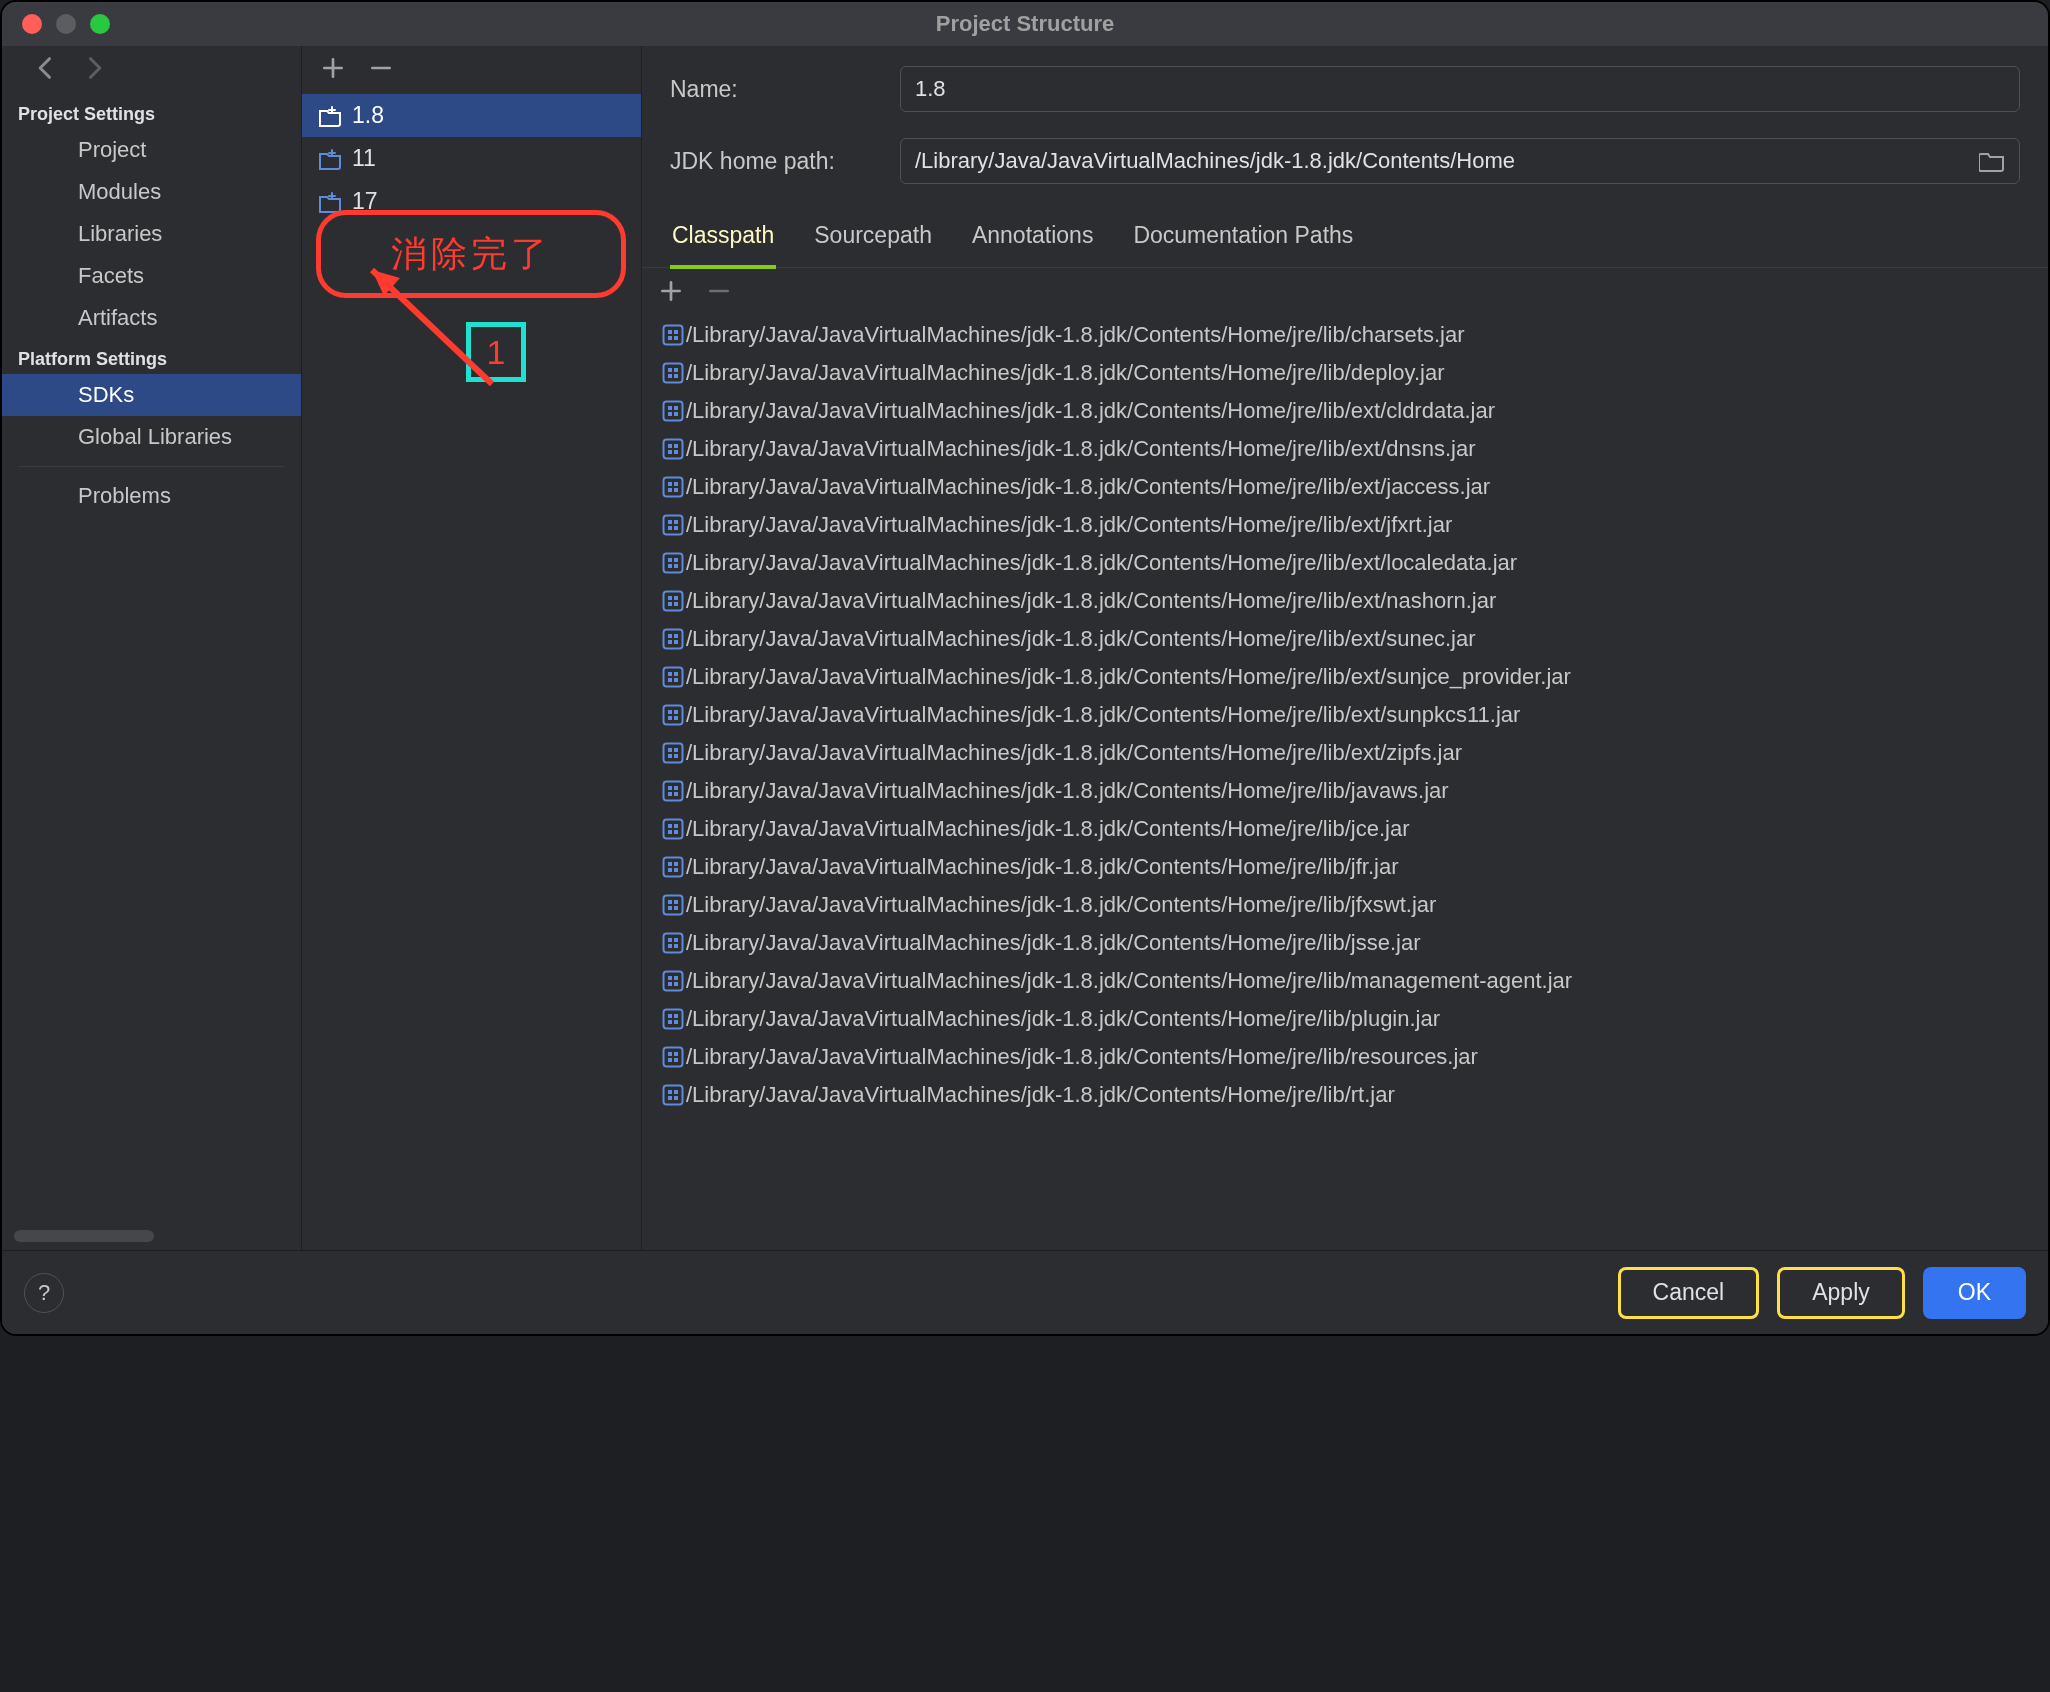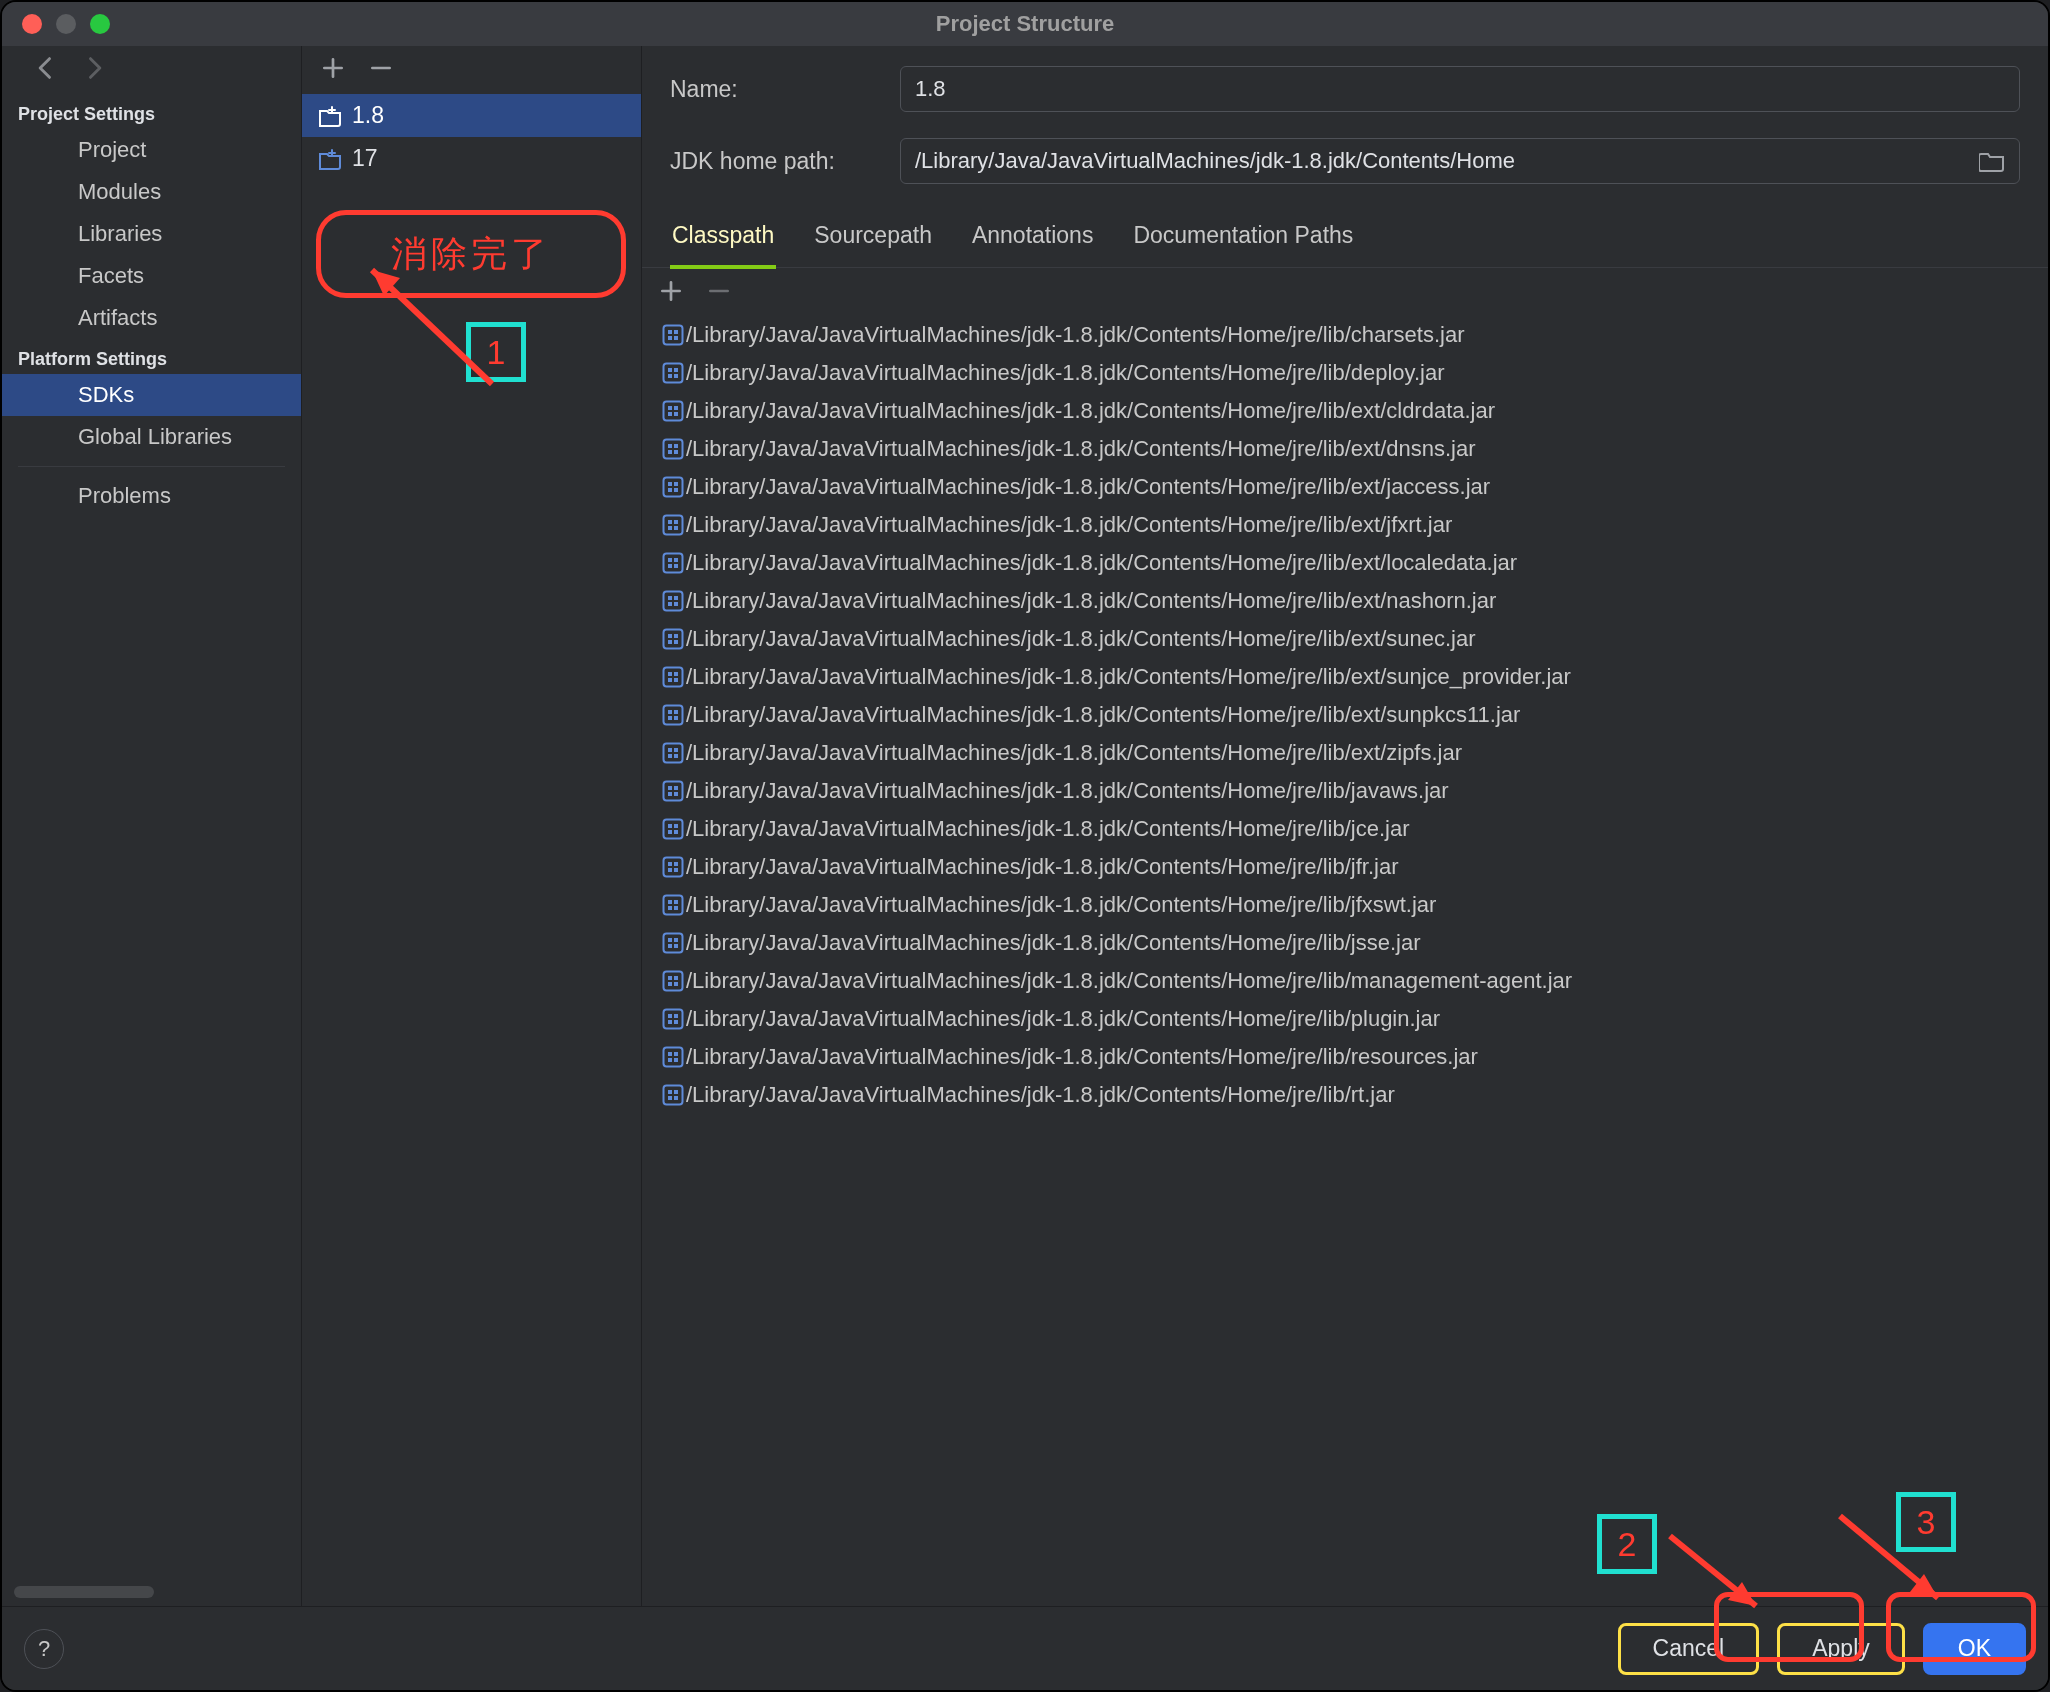--- a/index.html
+++ b/index.html
@@ -1,17 +1,17 @@
 <!DOCTYPE html>
 <html><head>
 <meta charset="utf-8">
 <style>
   * { box-sizing: border-box; margin: 0; padding: 0; }
   html, body { width: 2050px; height: 1692px; font-family: -apple-system, "Helvetica Neue", Arial, sans-serif; background: #1e1f22; color: #c8c8c8; }
-  .window { width: 2050px; height: 1692px; background: #2b2d30; border: 2px solid #000; border-radius: 16px; display: flex; flex-direction: column; overflow: hidden; }
+  .window { width: 2050px; height: 1336px; background: #2b2d30; border: 2px solid #000; border-radius: 16px; display: flex; flex-direction: column; overflow: hidden; }
   .titlebar { height: 44px; display: flex; align-items: center; position: relative; background: #393b40; }
   .traffic-lights { display: flex; gap: 14px; padding-left: 20px; }
   .tl { width: 20px; height: 20px; border-radius: 50%; }
   .tl.red { background: #ff5f57; }
   .tl.yellow { background: #5b5d60; }
   .tl.green { background: #28c840; }
   .title { position: absolute; left: 0; right: 0; text-align: center; font-size: 22px; font-weight: 600; color: #a0a0a0; }
   .body { flex: 1; display: flex; min-height: 0; }
   .left-col { width: 300px; border-right: 1px solid #1e1f22; display: flex; flex-direction: column; background: #2b2d30; }
   .nav-arrows { height: 48px; display: flex; align-items: center; gap: 20px; padding-left: 30px; }
@@ -128,20 +128,29 @@
             </span>
             <span>1.8</span>
           </div>
           <div class="sdk-item">
             <span class="sdk-icon">
               <svg viewBox="0 0 24 24" width="24" height="24">
                 <path d="M2 7h7l2 2h11v11a2 2 0 0 1-2 2H2V7z" fill="none" stroke="#5f8bd9" stroke-width="2"></path>
                 <path d="M14 3v6M11 6h6" stroke="#5f8bd9" stroke-width="2" stroke-linecap="round"></path>
               </svg>
             </span>
+            <span>11</span>
+          </div>
+          <div class="sdk-item">
+            <span class="sdk-icon">
+              <svg viewBox="0 0 24 24" width="24" height="24">
+                <path d="M2 7h7l2 2h11v11a2 2 0 0 1-2 2H2V7z" fill="none" stroke="#5f8bd9" stroke-width="2"></path>
+                <path d="M14 3v6M11 6h6" stroke="#5f8bd9" stroke-width="2" stroke-linecap="round"></path>
+              </svg>
+            </span>
             <span>17</span>
           </div>
           <div class="annot callout-box">
           <span class="callout-text">消除完了</span>
         </div>
 
         <div class="annot num-box" style="left:164px; top:228px;">1</div>
 
         <svg class="annot" style="left:40px; top:150px; width:180px; height:170px;">
           <line x1="150" y1="140" x2="30" y2="26" class="arrow-stroke"></line>

